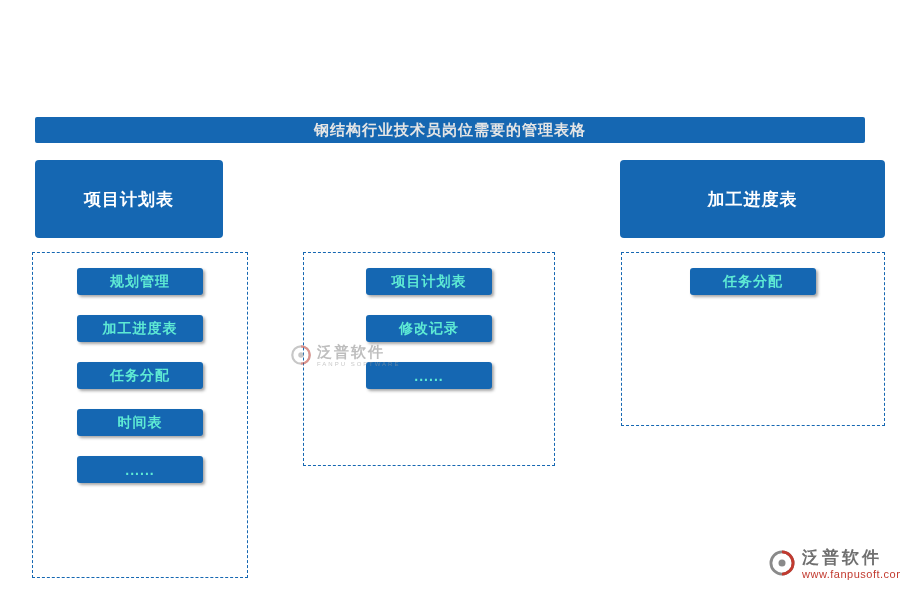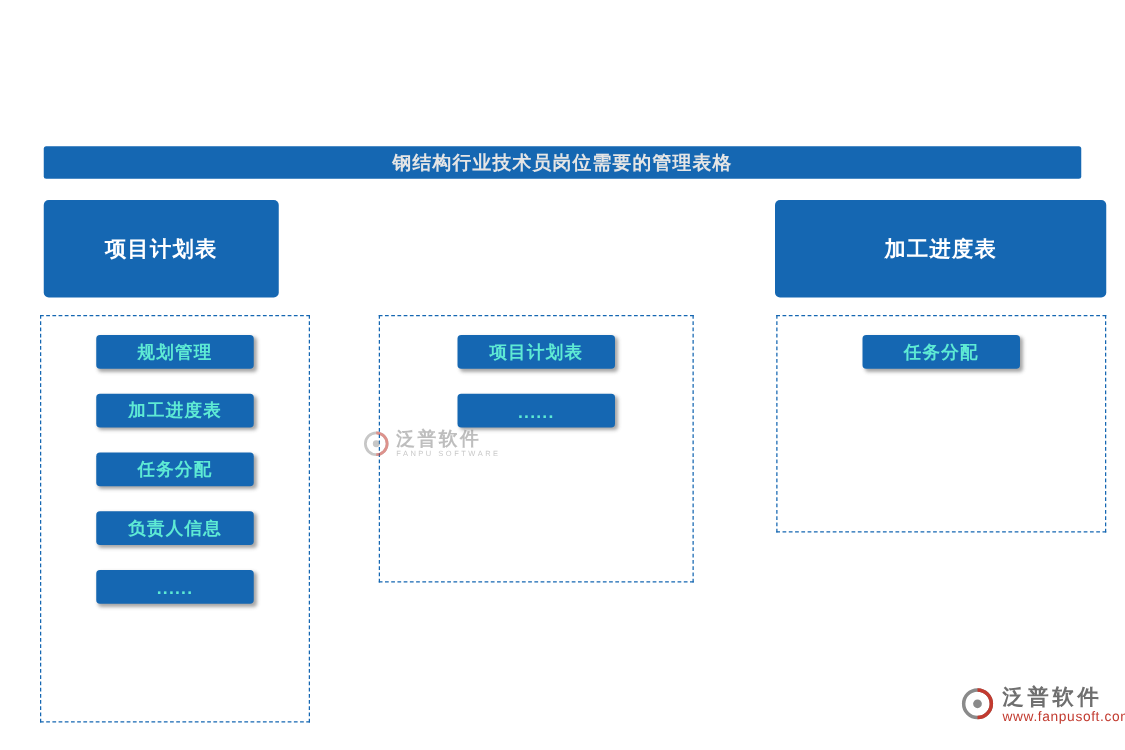--- a/index.html
+++ b/index.html
@@ -99,26 +99,27 @@
 
 <div class="page">
 
   <div class="title-bar">钢结构行业技术员岗位需要的管理表格</div>
 
   <div class="col-header c1">项目计划表</div>
   <div class="items-box c1">
     <div class="item">规划管理</div>
     <div class="item">加工进度表</div>
     <div class="item">任务分配</div>
-    <div class="item">负责人信息</div>
+    <div class="item">时间表</div>
     <div class="item">......</div>
   </div>
 
   <div class="items-box c2">
     <div class="item">项目计划表</div>
+    <div class="item">修改记录</div>
     <div class="item">......</div>
   </div>
 
   <div class="col-header c3">加工进度表</div>
   <div class="items-box c3">
     <div class="item">任务分配</div>
   </div>
 
   <div class="wm-center">
     <svg class="logo" viewBox="0 0 24 24">

